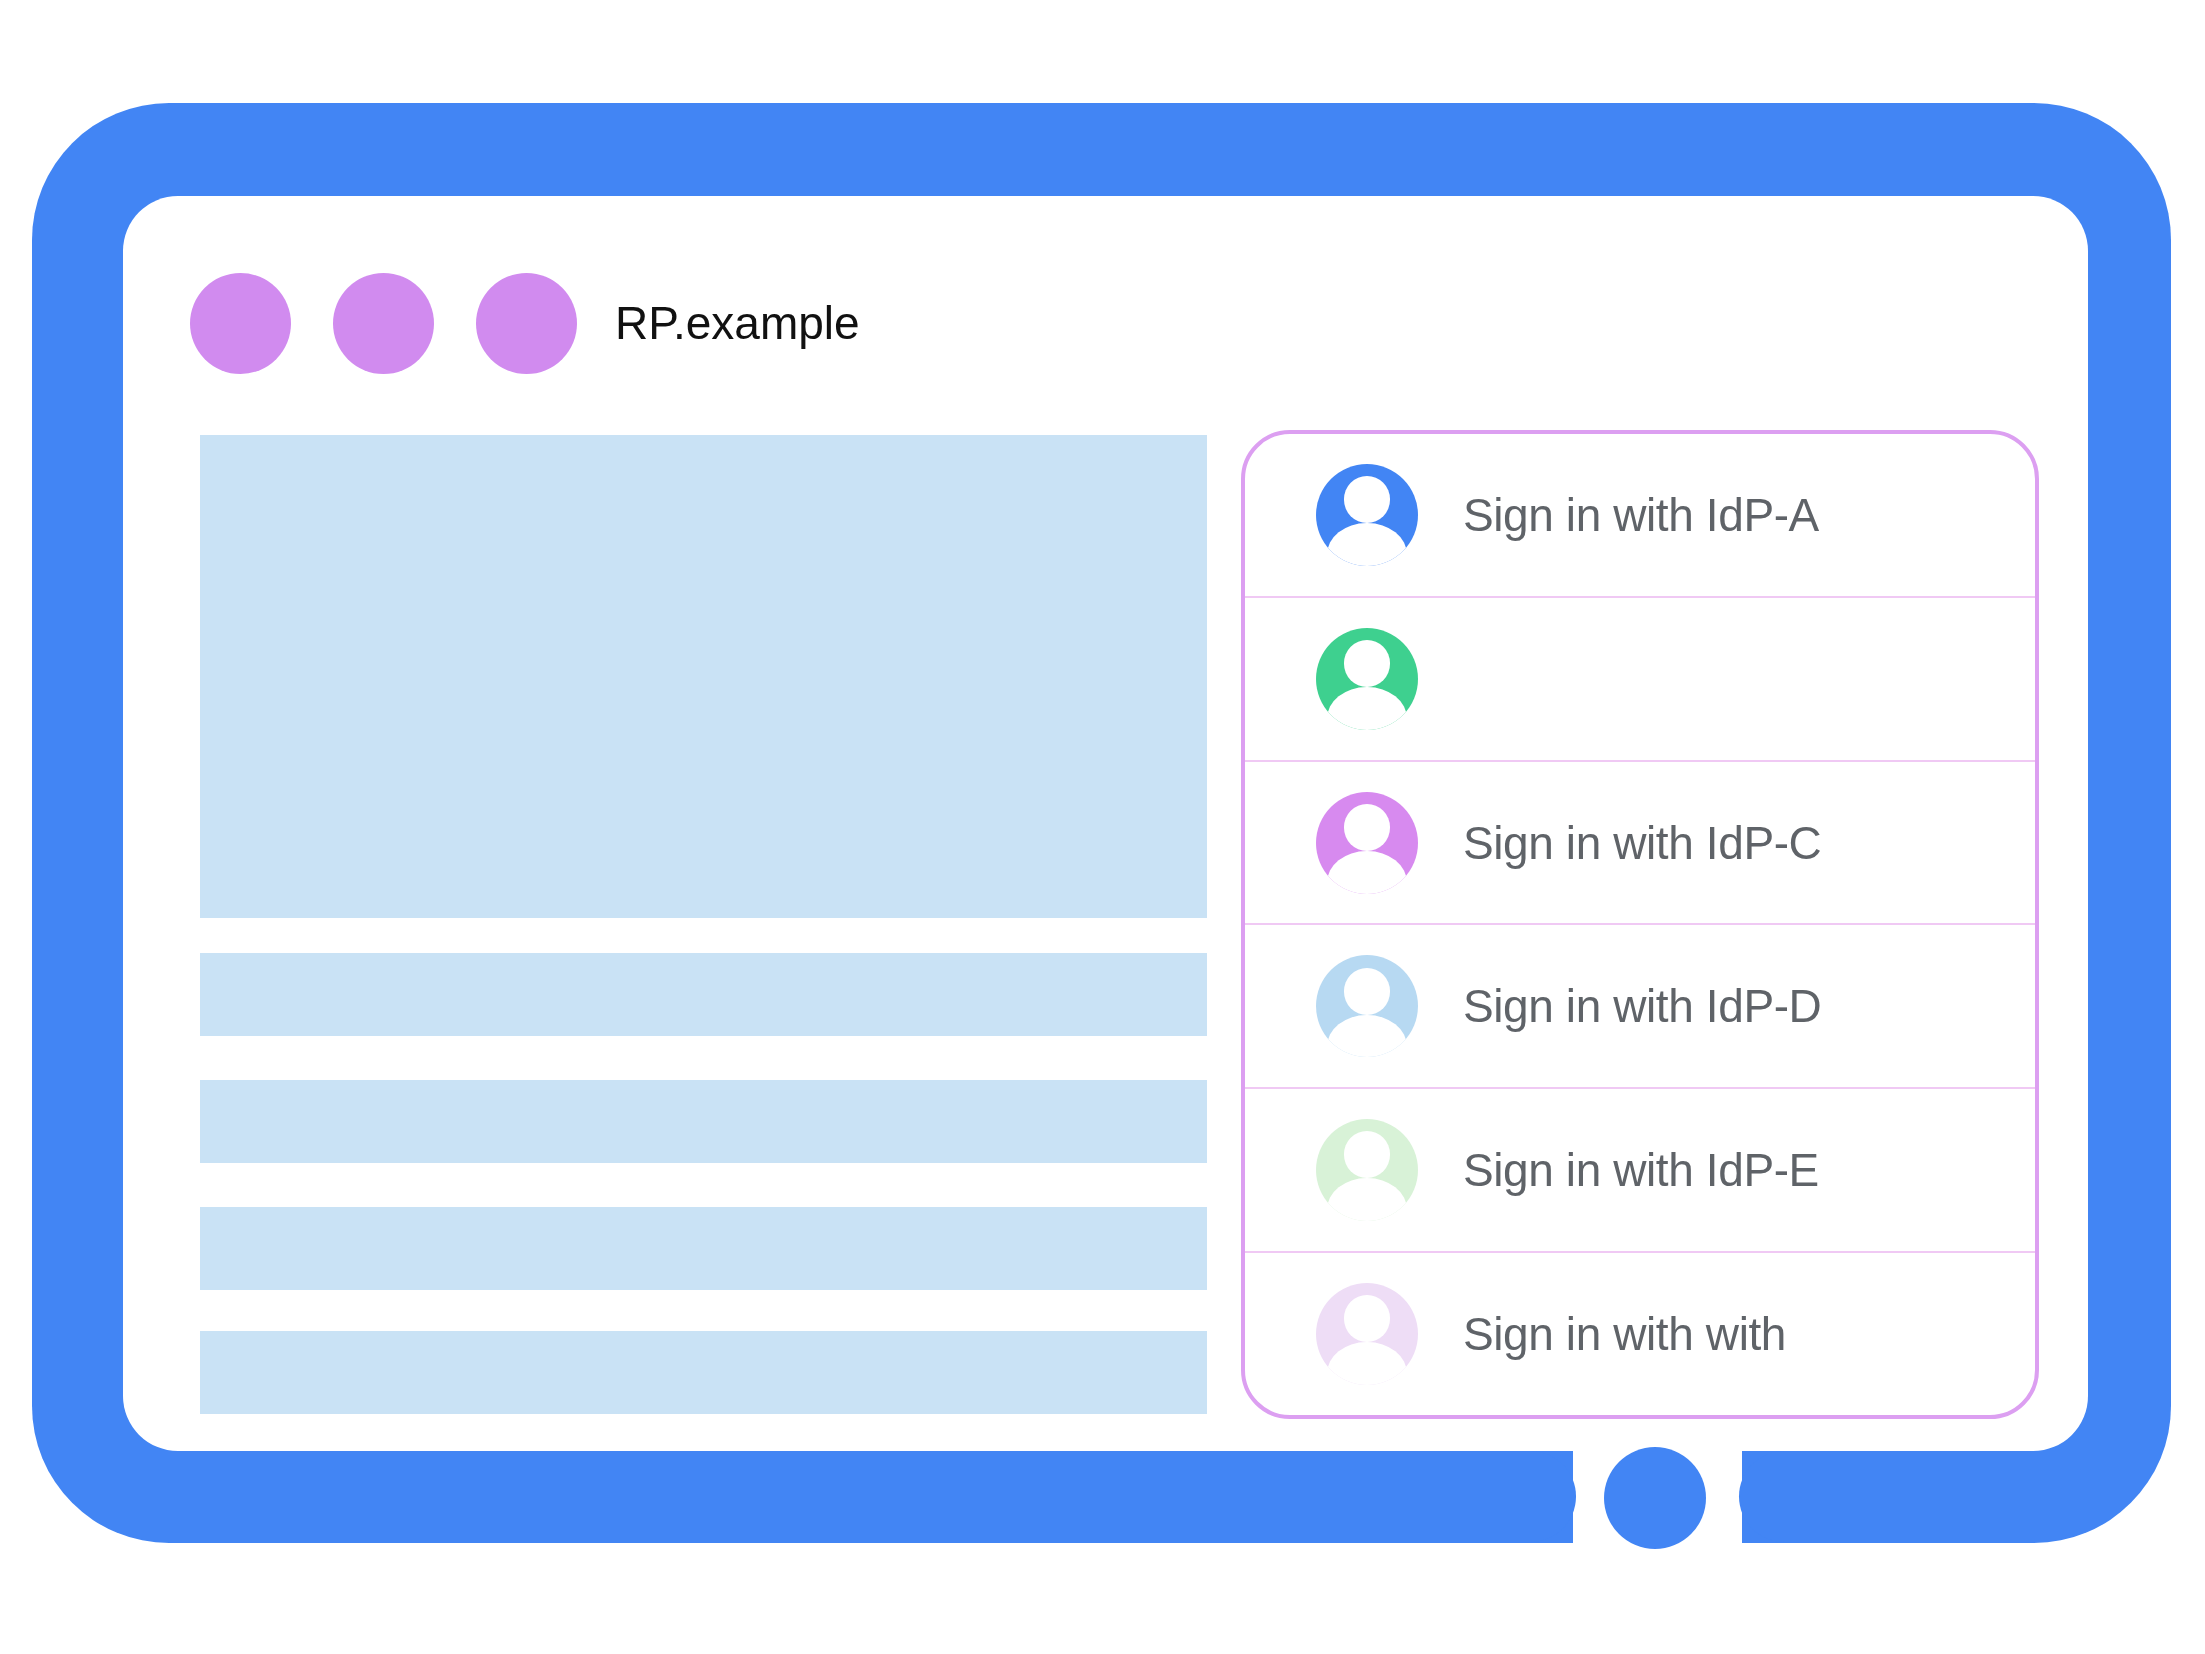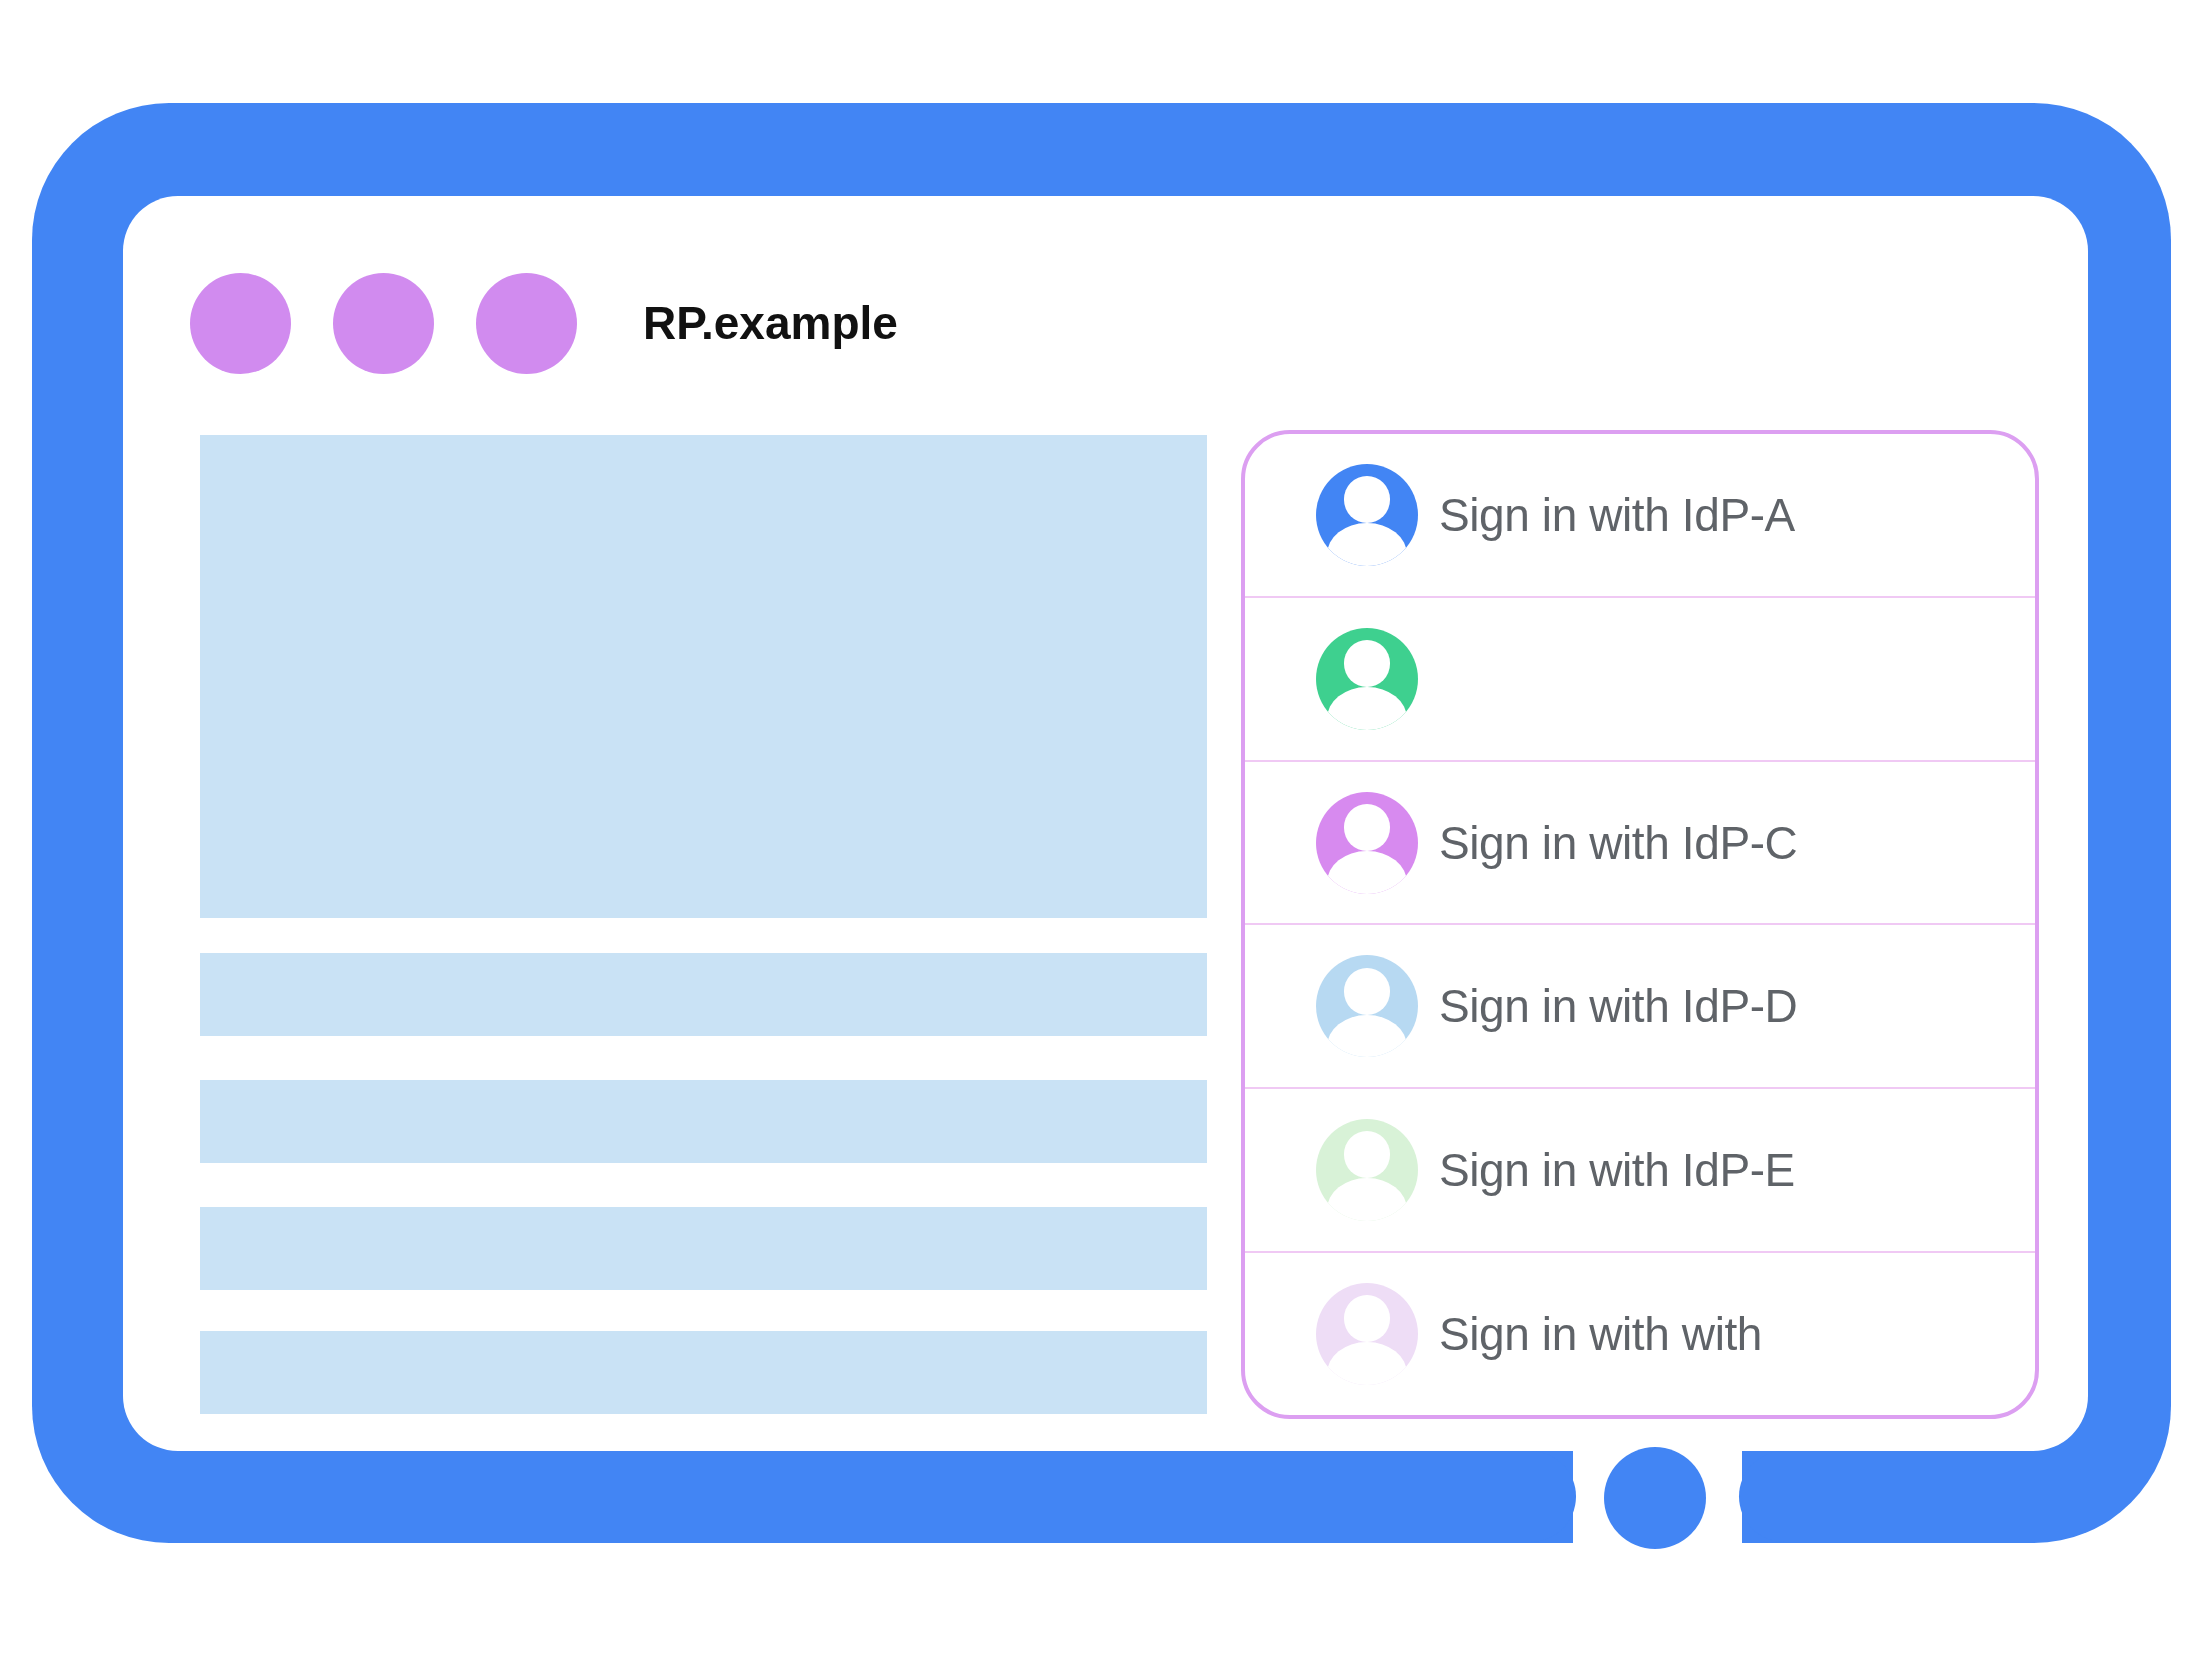--- a/index.html
+++ b/index.html
@@ -60,24 +60,24 @@
     top: 77px;
     width: 101px; height: 101px;
     border-radius: 50%;
     background: var(--window-dot-purple);
   }
   .dot-1 { left: 67px; }
   .dot-2 { left: 210px; }
   .dot-3 { left: 353px; }
   .page-title {
     position: absolute;
-    left: 520px; top: 104px;
+    left: 492px; top: 104px;
     font-size: 46px;
     line-height: 46px;
-    font-weight: 700;
+    font-weight: 400;
     color: var(--title-black);
     white-space: nowrap;
   }
   
   .ph { position: absolute; background: var(--placeholder-blue); }
   .ph-hero { left: 77px; top: 239px; width: 1007px; height: 483px; }
   .ph-bar  { left: 77px; width: 1007px; height: 83px; }
   .ph-bar-1 { top: 757px; }
   .ph-bar-2 { top: 884px; }
   .ph-bar-3 { top: 1011px; }
@@ -96,20 +96,21 @@
     overflow: hidden;
   }
   .signin-row {
     flex: 1 1 0;
     display: flex;
     align-items: center;
     padding-left: 71px;
     box-sizing: border-box;
     cursor: pointer;
     background: transparent;
+    gap: 24px;
   }
   .signin-row + .signin-row {
     border-top: 2.6px solid var(--panel-separator-pink);
   }
   .avatar {
     position: relative;
     width: 102px; height: 102px;
     border-radius: 50%;
     overflow: hidden;
     flex: 0 0 auto;

